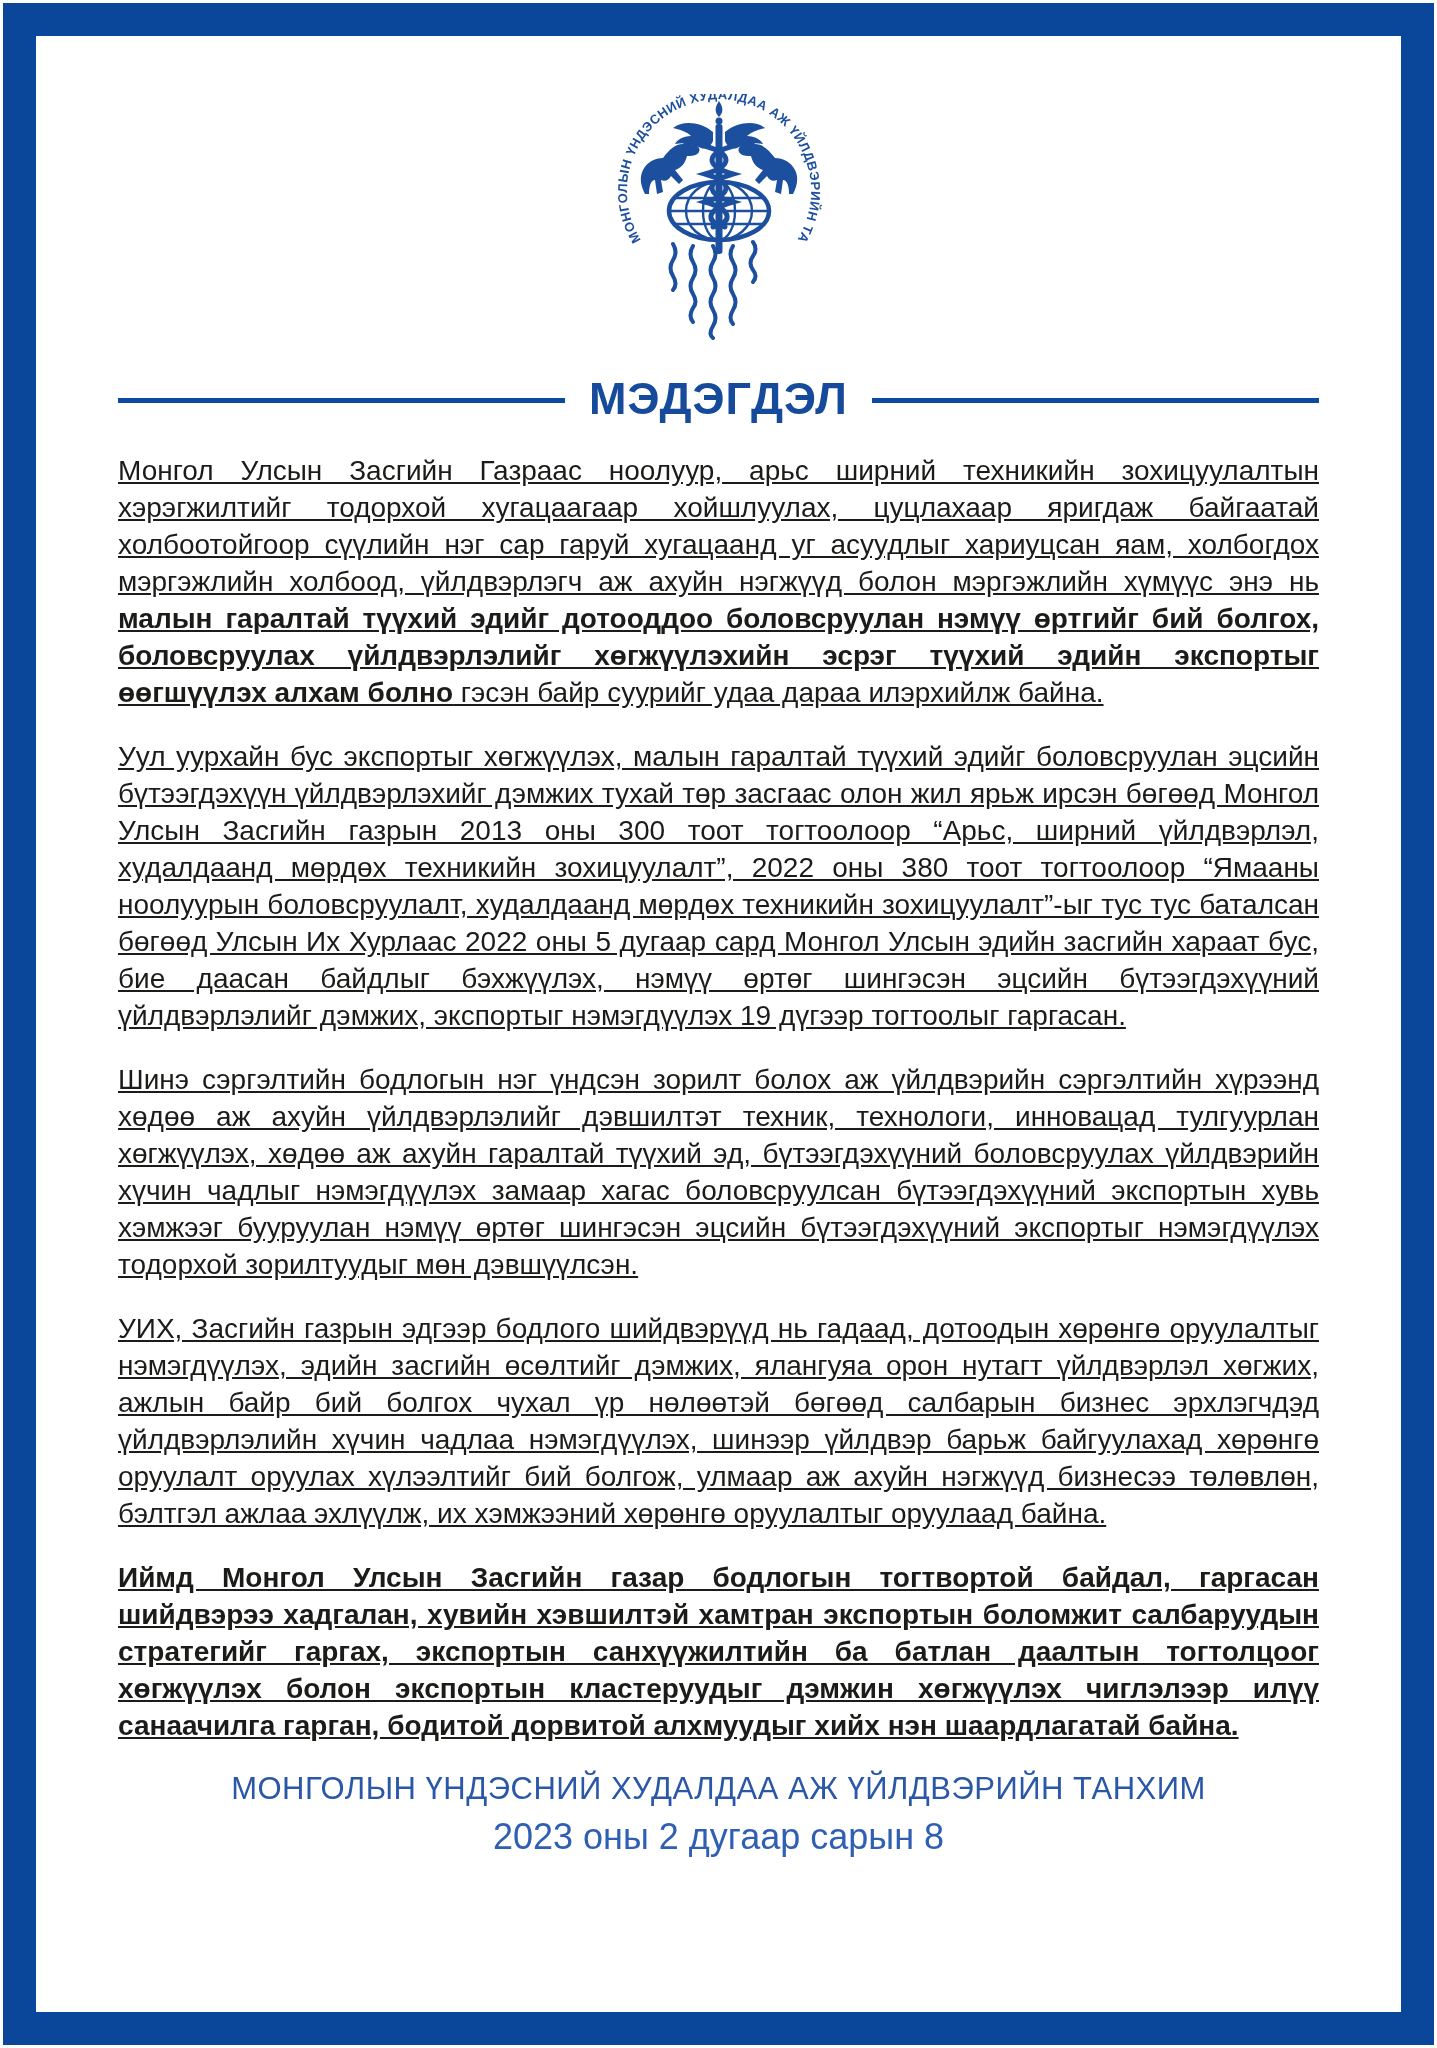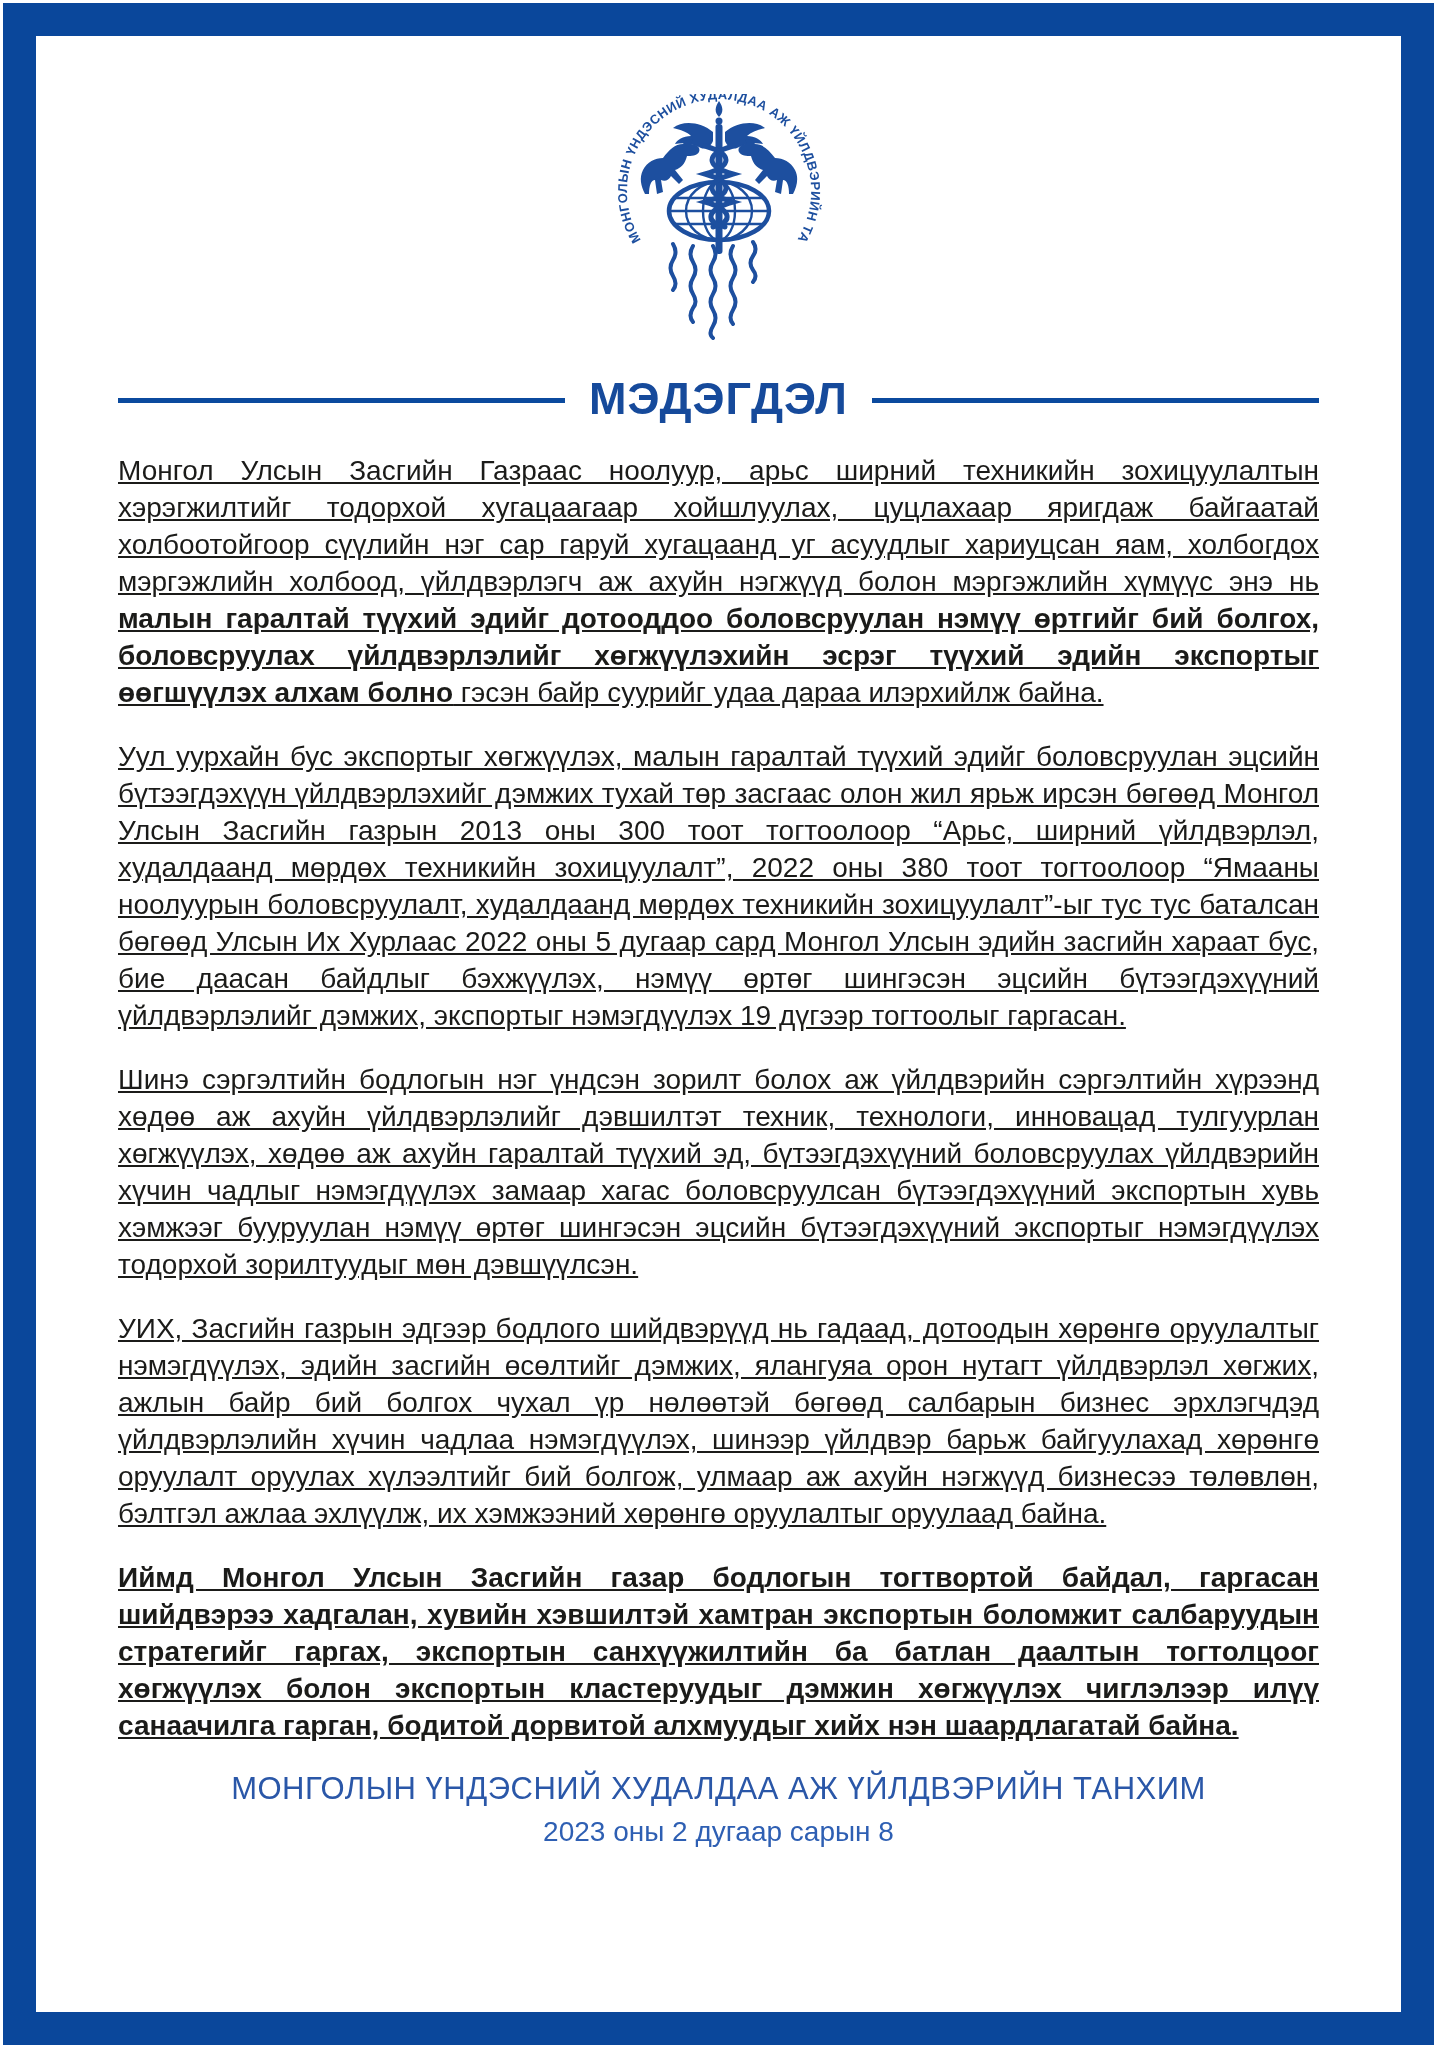--- a/index.html
+++ b/index.html
@@ -19,21 +19,21 @@
   .page-title { font-size:45px; font-weight:bold; color:#164A9B; letter-spacing:1px;
     line-height:1; padding-bottom:3px; white-space:nowrap; }
 
   .body-text { margin-top:28px; font-size:28px; line-height:37px; color:#1B1B19;
     text-align:justify;text-decoration:underline; }
   .body-text p { margin:0 0 27px 0; }
   .b { font-weight:bold; }
 
   .footer { text-align:center; margin-top:16px; }
   .footer-org { font-size:31px; letter-spacing:0.5px; color:#2A57A8; }
-  .footer-date { font-size:28px; margin-top:9px; color:#2E5FB3; }
+  .footer-date { font-size:36px; margin-top:9px; color:#2E5FB3; }
 
   .logo-blue { fill:#1D4F9F; }
   .logo-stroke { stroke:#1D4F9F; fill:none; }
 </style>
 </head>
 <body>
 
 <div class="page">
   <div class="frame"></div>
   <div class="content">

